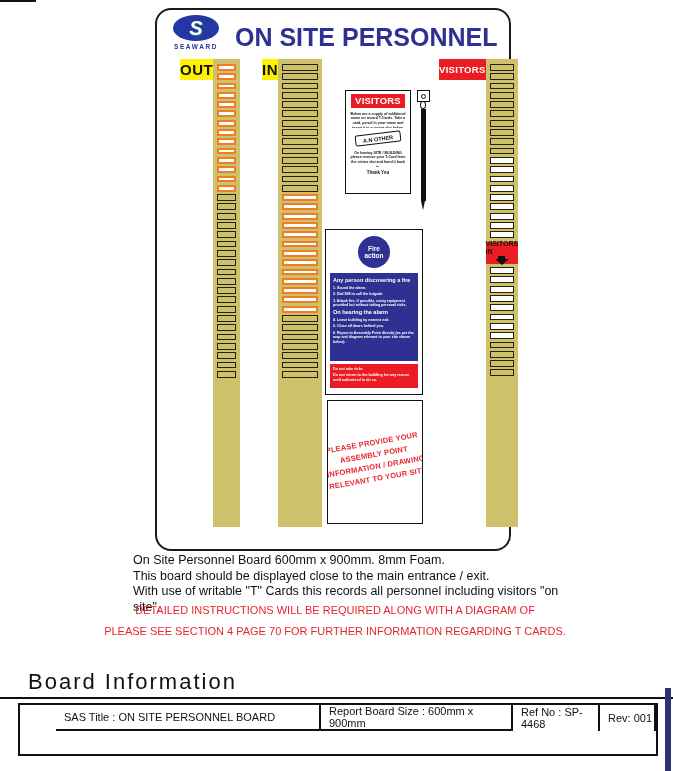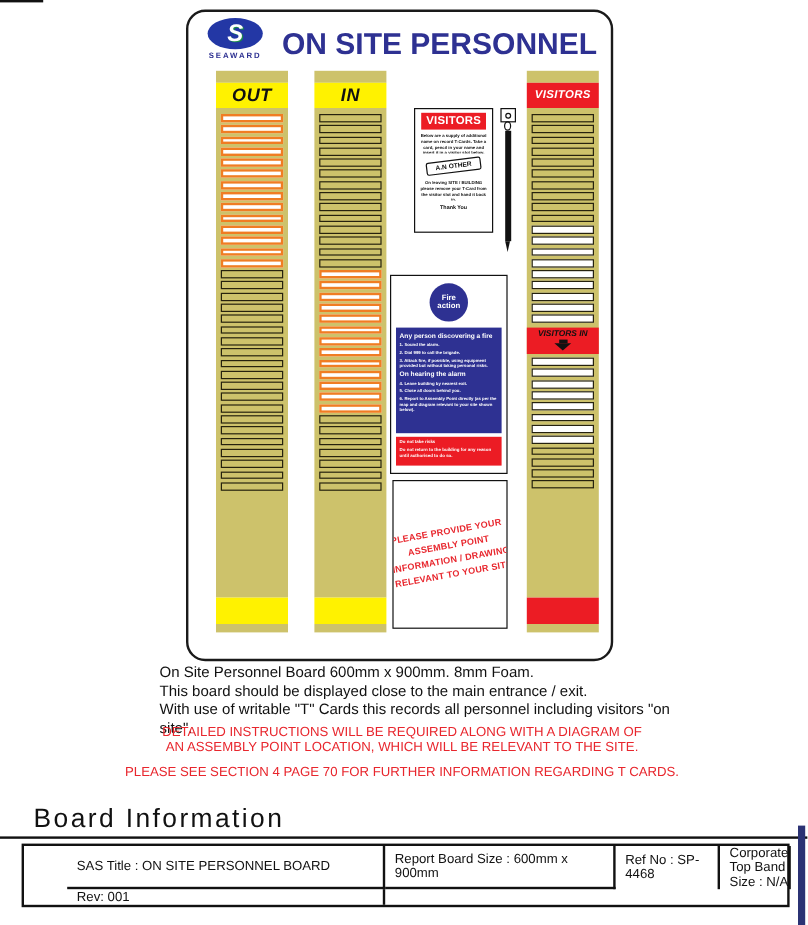--- a/index.html
+++ b/index.html
@@ -19,21 +19,21 @@
                   margin:0 auto; position:relative; overflow:hidden; }
   .logo-s { position:absolute; left:0; right:0; top:1px; color:#fff; font-weight:bold;
             font-style:italic; font-size:20px; line-height:24px; text-align:center;
             text-shadow:1px 1px 0 #1a8a4a; }
   .logo-text { font-size:6.5px; font-weight:bold; letter-spacing:1.6px; color:#2E3192; margin-top:2px; }
 
   .board-title { position:absolute; left:78px; top:13px; width:268px; 
                  font-size:25px; font-weight:bold; color:#2E3192; white-space:nowrap; }
 
   
-  .tcol { position:absolute; top:49px; width:60px; height:468px; display:flex; flex-direction:column;font-style:italic; }
+  .tcol { position:absolute; top:49px; width:60px; height:468px; display:flex; flex-direction:row; }
   #col-out { left:23px; } #col-in { left:105px; } #col-visitors { left:282px; }
   .col-topstrip { height:10px; background:#CDC26B; }
   .col-header { height:21px; display:flex; align-items:center; justify-content:center; font-weight:bold; }
   .theme-yellow .col-header { background:#FFF200; color:#111; font-size:15px; letter-spacing:.5px; }
   .theme-red .col-header { background:#EC1C24; color:#fff; font-size:9.5px; letter-spacing:.3px; }
   .col-slots { flex:1; background:#CDC26B; padding:5px 4px 0; display:flex; flex-direction:column; gap:2.5px; }
   .slot { height:6.8px; flex:none; }
   .slot.khaki { border:1px solid #26220e; background:transparent; }
   .slot.card-orange { border:2px solid #F07D23; background:#fff; }
   .slot.card-white { border:1px solid #26220e; background:#fff; }
@@ -313,29 +313,27 @@
 
 <div class="notes-black">
     <div class="li">On Site Personnel Board 600mm x 900mm. 8mm Foam.</div>
     <div class="li">This board should be displayed close to the main entrance / exit.</div>
     <div class="li">With use of writable "T" Cards this records all personnel including visitors "on site".</div>
   </div>
 
 <div class="notes-red">
   <div>
       <div class="li">DETAILED INSTRUCTIONS WILL BE REQUIRED ALONG WITH A DIAGRAM OF</div>
-      <div class="li">AN ASSEMBLY POINT LOCATION, WHICH WILL BE RELEVANT TO THE SITE.</div>
     </div>
   <div class="footer">PLEASE SEE SECTION 4 PAGE 70 FOR FURTHER INFORMATION REGARDING T CARDS.</div>
 </div>
 
 <div class="bi-heading">Board Information</div>
 <div class="bi-rule"></div>
 
 <div class="bi-table">
   <div class="bi-cell br bb">SAS Title : ON SITE PERSONNEL BOARD</div>
   <div class="bi-cell br bb">Report Board Size : 600mm x 900mm</div>
   <div class="bi-cell br">Ref No : SP-4468</div>
-  <div class="bi-cell br">Corporate Top Band Size : N/A</div>
   <div class="bi-cell br">Rev: 001</div>
 </div>
 
 <div class="navy-bar"></div>
 
 </body></html>

